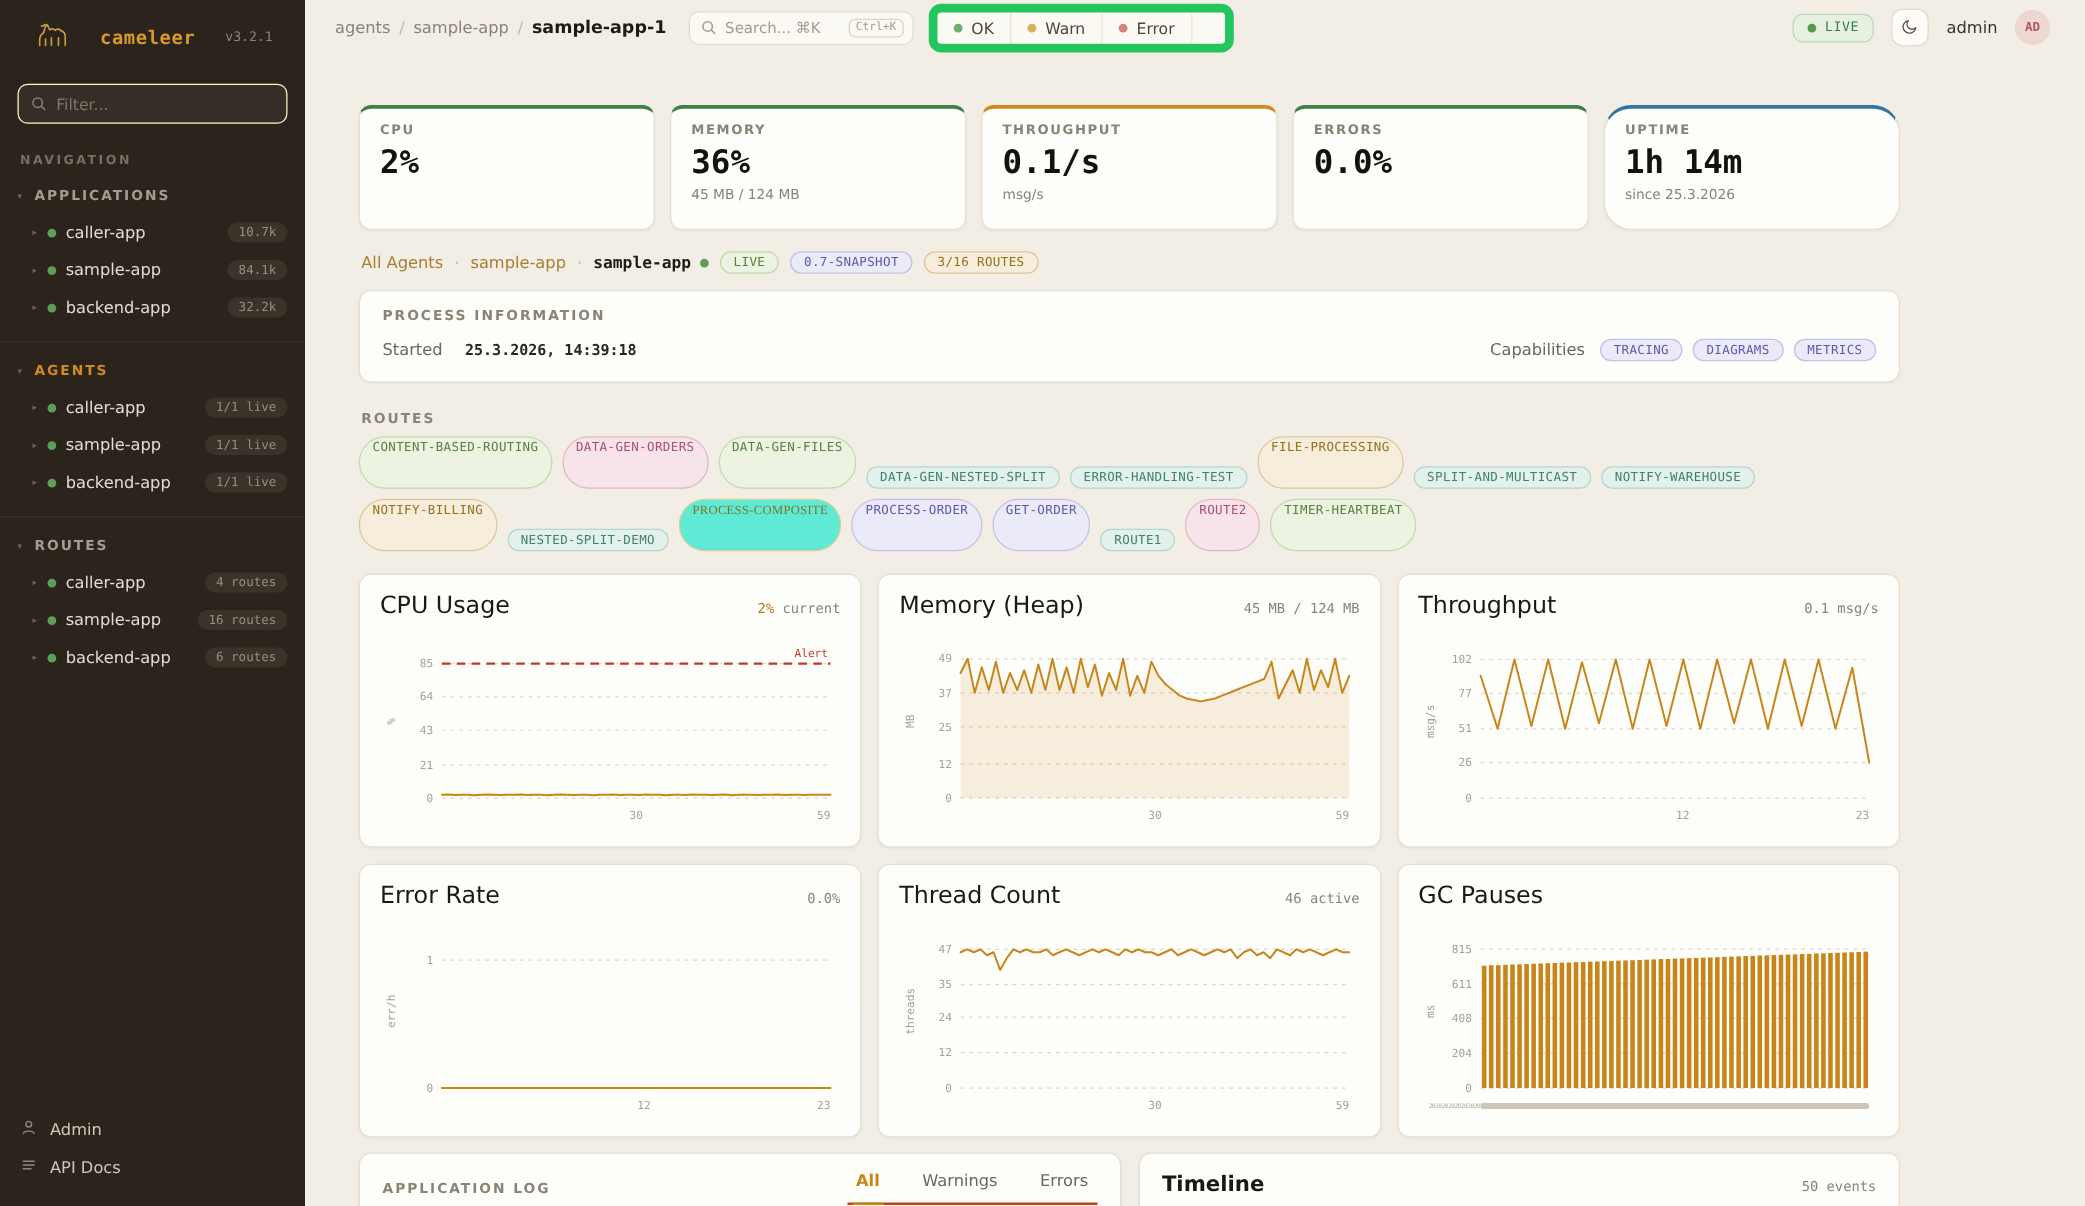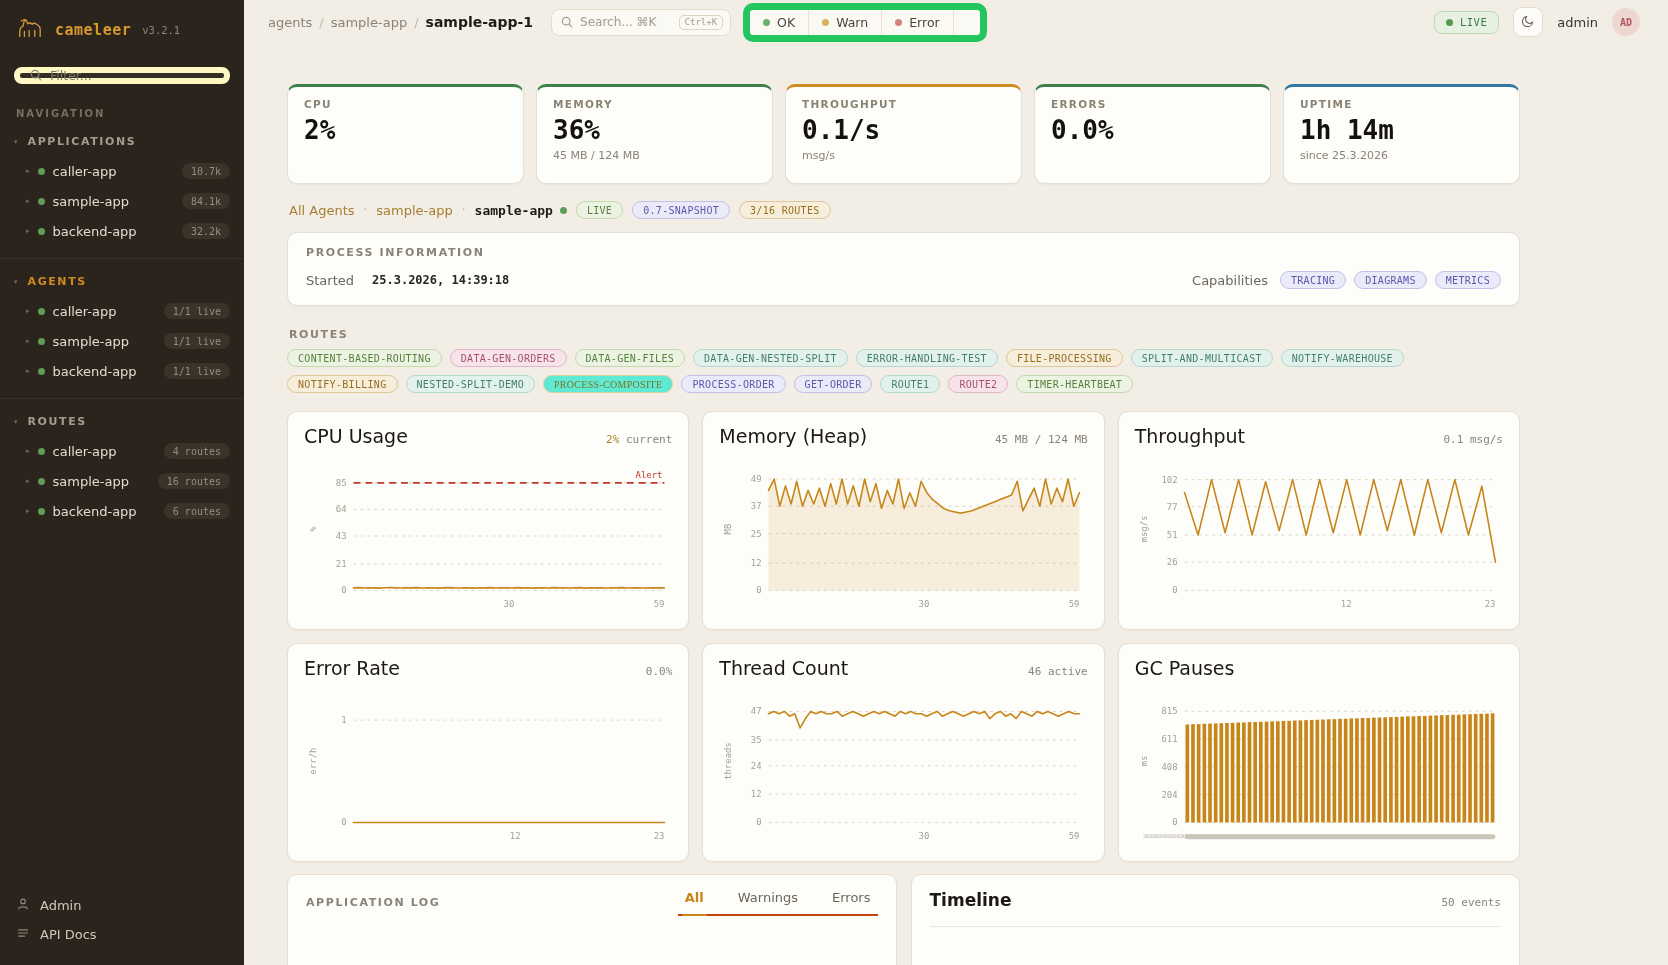--- a/index.html
+++ b/index.html
@@ -3,24 +3,24 @@
 <meta charset="utf-8">
 <style>
   *{margin:0;padding:0;box-sizing:border-box;}
   html,body{width:1668px;height:965px;overflow:hidden;}
   body{font-family:"DejaVu Sans","Liberation Sans",sans-serif;background:#f2eee6;color:#26211a;}
   .mono{font-family:"DejaVu Sans Mono","Liberation Mono",monospace;}
   .app{display:flex;width:1668px;height:965px;overflow:hidden;}
 
   
   .sidebar{width:244px;min-width:244px;background:#2b241d;height:100%;position:relative;display:flex;flex-direction:column;}
-  .logo-row{display:flex;align-items:center;gap:9px;padding:15px 16px 12px 16px;}
+  .logo-row{display:flex;align-items:center;gap:22px;padding:15px 16px 12px 28px;}
   .logo-name{font-family:"DejaVu Sans Mono",monospace;font-weight:bold;font-size:15px;color:#d99a2b;letter-spacing:.5px;}
   .logo-ver{font-family:"DejaVu Sans Mono",monospace;font-size:10.5px;color:#8c847a;margin-left:2px;}
-  .filter-wrap{margin:10px 14px 6px 14px;display:flex;align-items:center;gap:8px;background:#352e26;border:6px solid #fef9c3;border-radius:8px;height:17px;padding:0 10px;}
+  .filter-wrap{margin:10px 14px 6px 14px;display:flex;align-items:center;gap:8px;background:#352e26;border:1px solid #fef9c3;border-radius:8px;height:32px;padding:0 10px;}
   .filter-wrap input{background:transparent;border:none;outline:none;color:#d8d1c5;font-size:12.5px;width:100%;font-family:inherit;}
   .filter-wrap input::placeholder{color:#7d7568;}
   .nav-label{font-size:10px;letter-spacing:2px;color:#77705f;padding:18px 16px 6px 16px;font-weight:bold;}
   .side-scroll{flex:1;overflow:hidden;}
   .side-section{padding:6px 0 4px 0;}
   .side-section.divided{border-top:1px solid #3a332a;margin-top:8px;padding-top:12px;}
   .sec-head{display:flex;align-items:center;gap:10px;padding:4px 16px 8px 14px;cursor:pointer;}
   .sec-caret{font-size:7px;color:#6e665a;}
   .sec-label{font-size:11px;font-weight:bold;letter-spacing:1.6px;color:#a59c8e;}
   .sec-label.active{color:#d08a1f;}
@@ -72,21 +72,21 @@
   .stat-sub{font-size:11px;color:#8a8376;margin-top:4px;}
 
   
   .ctx-row{display:flex;align-items:center;gap:9px;margin:17px 2px 13px 2px;}
   .ctx-lnk{font-size:13px;color:#a87e33;cursor:pointer;}
   .ctx-sep{font-size:12px;color:#b7af9f;}
   .ctx-cur{font-family:"DejaVu Sans Mono",monospace;font-size:13px;font-weight:bold;color:#1f1a13;}
   .pill{font-family:"DejaVu Sans Mono",monospace;font-size:10px;letter-spacing:.3px;border:1px solid;border-radius:999px;padding:2.5px 10px;white-space:nowrap;}
   .b-green{background:#ecf3e3;border-color:#c3d9ae;color:#57823c;}
   .b-pink{background:#f7e4ea;border-color:#e2b6c6;color:#a9506e;}
-  .b-mint{background:#e3f1ec;border-color:#b4d8c9;color:#42806b;}
+  .b-mint{background:#e3f1ec;border-color:#b4d8c9;color:#42806b;margin-top:24px;}
   .b-tan{background:#f6edda;border-color:#ddc69b;color:#97701f;}
   .b-olive{background:#5eead4;border-color:#d8cf9c;color:#7f7420;font-family:Liberation Serif, serif;}
   .b-purple{background:#ebeaf9;border-color:#c3c0e8;color:#5d58ab;}
 
   
   .proc-card{background:#fdfdfa;border:1px solid #e5dfd3;border-radius:10px;padding:13px 18px 16px 18px;box-shadow:0 1px 2px rgba(70,58,35,.05);}
   .sec-title{font-size:11px;letter-spacing:1.6px;color:#8a8376;font-weight:bold;}
   .proc-row{display:flex;align-items:center;margin-top:12px;}
   .proc-start-lab{font-size:13px;color:#6d675b;margin-right:18px;}
   .proc-start-val{font-family:"DejaVu Sans Mono",monospace;font-size:12px;color:#2a251d;font-weight:bold;}
@@ -316,21 +316,21 @@
           </div>
           <div class="stat-card" style="border-top-color: rgb(205, 138, 30);">
             <div class="stat-label">THROUGHPUT</div>
             <div class="stat-value">0.1/s</div>
             <div class="stat-sub">msg/s</div>
           </div>
           <div class="stat-card" style="border-top-color: rgb(61, 129, 73);">
             <div class="stat-label">ERRORS</div>
             <div class="stat-value">0.0%</div>
           </div>
-          <div class="stat-card" style="border-top-color: rgb(49, 119, 160);">
+          <div class="stat-card" style="border-top-color: rgb(49, 119, 160); border-radius: 22px;">
             <div class="stat-label">UPTIME</div>
             <div class="stat-value">1h 14m</div>
             <div class="stat-sub">since 25.3.2026</div>
           </div>
         </div>
 
       <div class="ctx-row" id="ctx-row">
           <span class="ctx-lnk">All Agents</span>
           <span class="ctx-sep">·</span>
           <span class="ctx-lnk">sample-app</span>

